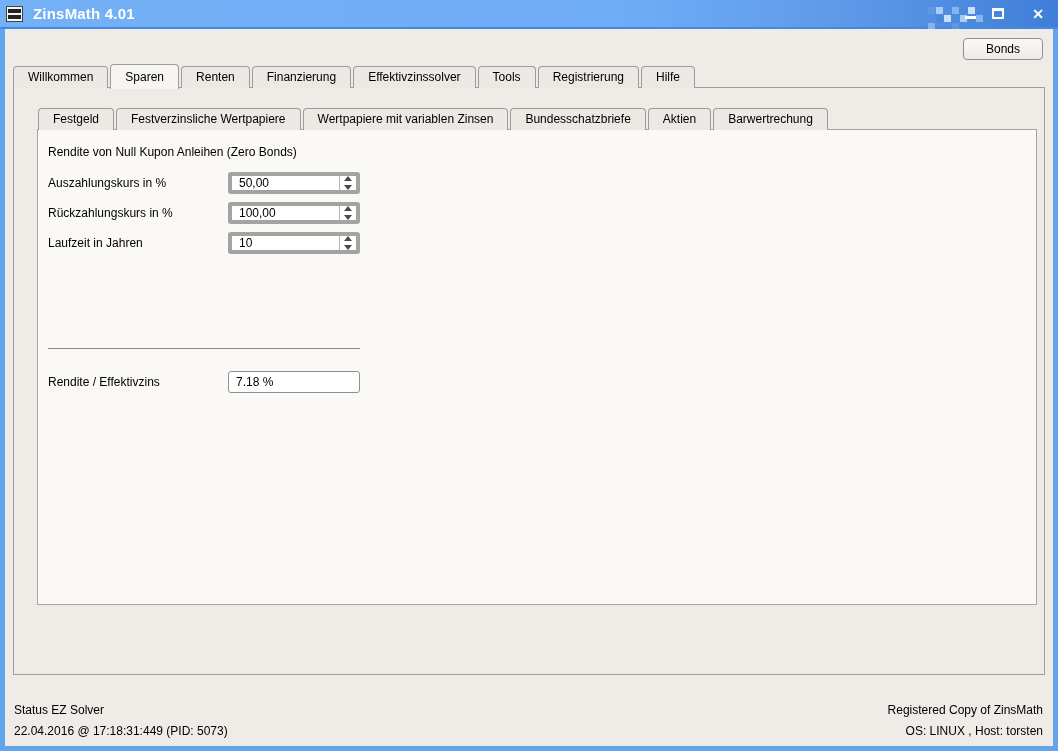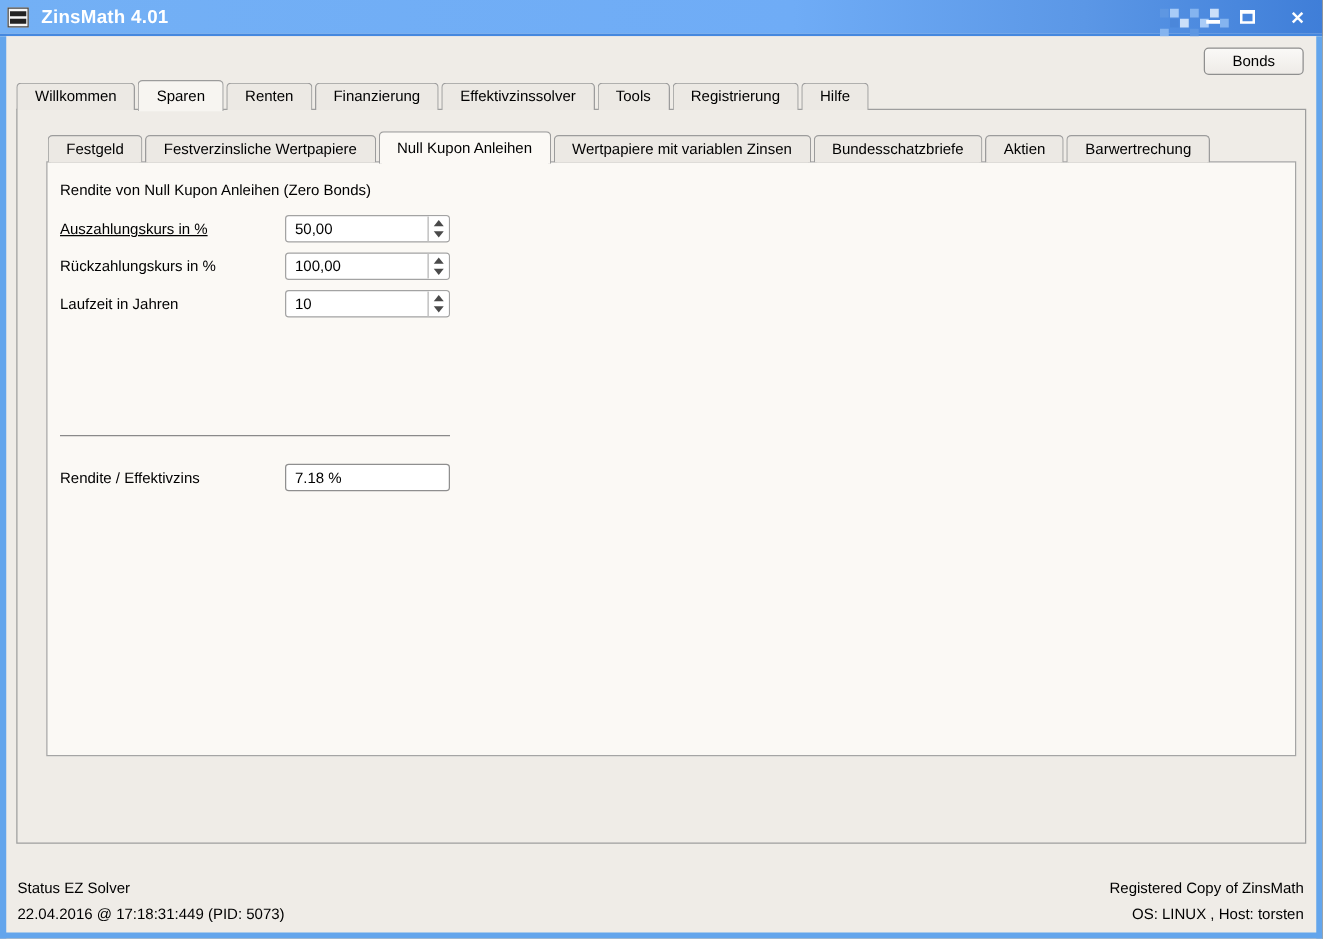--- a/index.html
+++ b/index.html
@@ -83,21 +83,21 @@
   .inner-panel {
     position:absolute; left:32px; top:100px; width:1000px; height:476px;
     background:#FBF9F5; border:1px solid #A5A5A5; z-index:2;
   }
 
   
   .form-heading { position:absolute; left:43px; top:116px; z-index:5; }
   .form-label { position:absolute; left:43px; z-index:5; }
   .spinbox {
     position:absolute; left:223px; width:132px; height:22px; z-index:5;
-    background:#FFF; border:1px solid #a3a3a3; border-radius:3px;
+    background:#FFF; border:4px solid #a3a3a3; border-radius:3px;
     display:flex; overflow:hidden;
   }
   .spinbox input {
     flex:1; border:none; outline:none; background:transparent;
     font-family:"Liberation Sans", sans-serif; font-size:12px; padding:0 0 0 7px; min-width:0;
   }
   .spin-buttons {
     width:17px; border-left:1px solid #B5B5B5; display:flex; flex-direction:column;
     align-items:center; justify-content:center; gap:4px; background:#FFF;
   }
@@ -176,32 +176,31 @@
       <div class="tab">Tools</div>
       <div class="tab">Registrierung</div>
       <div class="tab">Hilfe</div>
     </div>
 
     <div class="outer-panel"></div>
 
     <div class="tabstrip tabstrip-sub">
       <div class="tab">Festgeld</div>
       <div class="tab">Festverzinsliche Wertpapiere</div>
-      <div class="tab selected">Null Kupon Anleihen</div>
       <div class="tab">Wertpapiere mit variablen Zinsen</div>
       <div class="tab">Bundesschatzbriefe</div>
       <div class="tab">Aktien</div>
       <div class="tab">Barwertrechung</div>
     </div>
 
     <div class="inner-panel"></div>
 
     <div class="form-heading">Rendite von Null Kupon Anleihen (Zero Bonds)</div>
 
-    <div class="form-label" style="top:147px;text-decoration:underline;">Auszahlungskurs in %</div>
+    <div class="form-label" style="top:147px;">Auszahlungskurs in %</div>
     <div class="spinbox" style="top:143px;">
       <input type="text" value="50,00" style="">
       <div class="spin-buttons">
         <span class="arrow-up"></span>
         <span class="arrow-down"></span>
       </div>
     </div>
 
     <div class="form-label" style="top:177px;">Rückzahlungskurs in %</div>
     <div class="spinbox" style="top:173px;justify-content:flex-end;">

